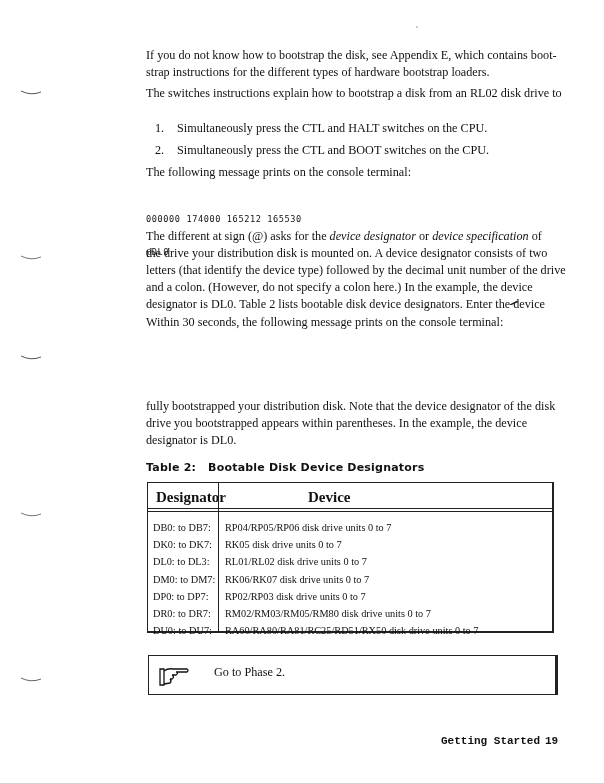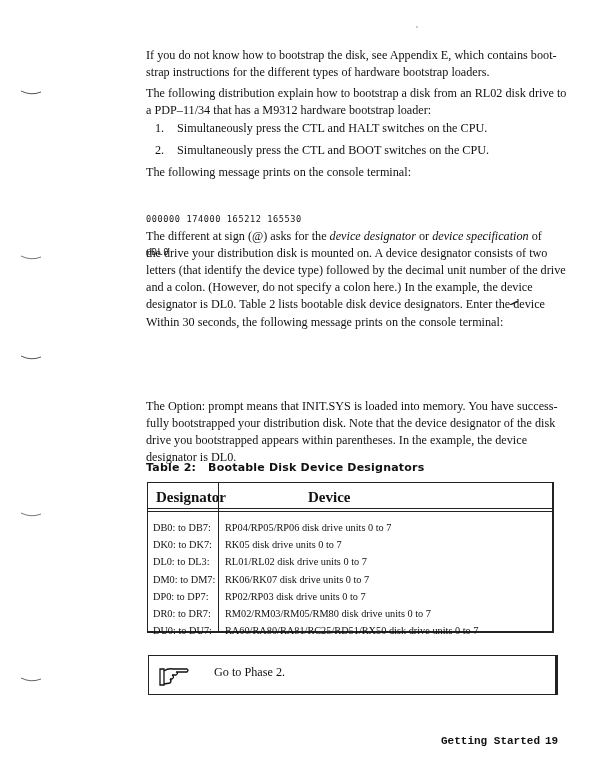--- a/index.html
+++ b/index.html
@@ -64,22 +64,21 @@
       <path d="M1 1 Q11 6 21 2" stroke="#666" stroke-width="1" fill="none"></path>
     </svg>
   <div class="speck" style="left:411px;top:26px"></div>
 
   <div class="para serif" style="top:47px">
     <div>If you do not know how to bootstrap the disk, see Appendix E, which contains boot-</div>
     <div>strap instructions for the different types of hardware bootstrap loaders.</div>
   </div>
 
   <div class="para serif" style="top:85px; width:440px">
-    <div>The following distribution explain how to bootstrap a disk from an RL02 disk drive to</div>
-    <div>a PDP–11/34 that has a M9312 hardware bootstrap loader:</div>
+    <div>The switches instructions explain how to bootstrap a disk from an RL02 disk drive to</div>
   </div>
 
   <div class="list-item serif" style="top:120px">
     <span class="num">1.</span><span>Simultaneously press the CTL and HALT switches on the CPU.</span>
   </div>
   <div class="list-item serif" style="top:142px">
     <span class="num">2.</span><span>Simultaneously press the CTL and BOOT switches on the CPU.</span>
   </div>
 
   <div class="para serif" style="top:164px">The following message prints on the console terminal:</div>
@@ -97,21 +96,20 @@
     <div>designator is DL0. Table 2 lists bootable disk device designators. Enter the device</div>
   </div>
   <svg class="pen-mark" viewBox="0 0 8 4">
       <path d="M0 4 L8 0" stroke="#222" stroke-width="1.5"></path>
     </svg>
 
   <div class="para serif" style="top:314px">Within 30 seconds, the following message prints on the console terminal:</div>
 
 
   <div class="para serif" style="top:398px; width:440px">
-    <div>The Option: prompt means that INIT.SYS is loaded into memory. You have success-</div>
     <div>fully bootstrapped your distribution disk. Note that the device designator of the disk</div>
     <div>drive you bootstrapped appears within parentheses. In the example, the device</div>
     <div>designator is DL0.</div>
   </div>
 
   <div class="table-caption sans">
     <span class="num">Table 2:</span><span>Bootable Disk Device Designators</span>
   </div>
 
   <div class="table serif">

